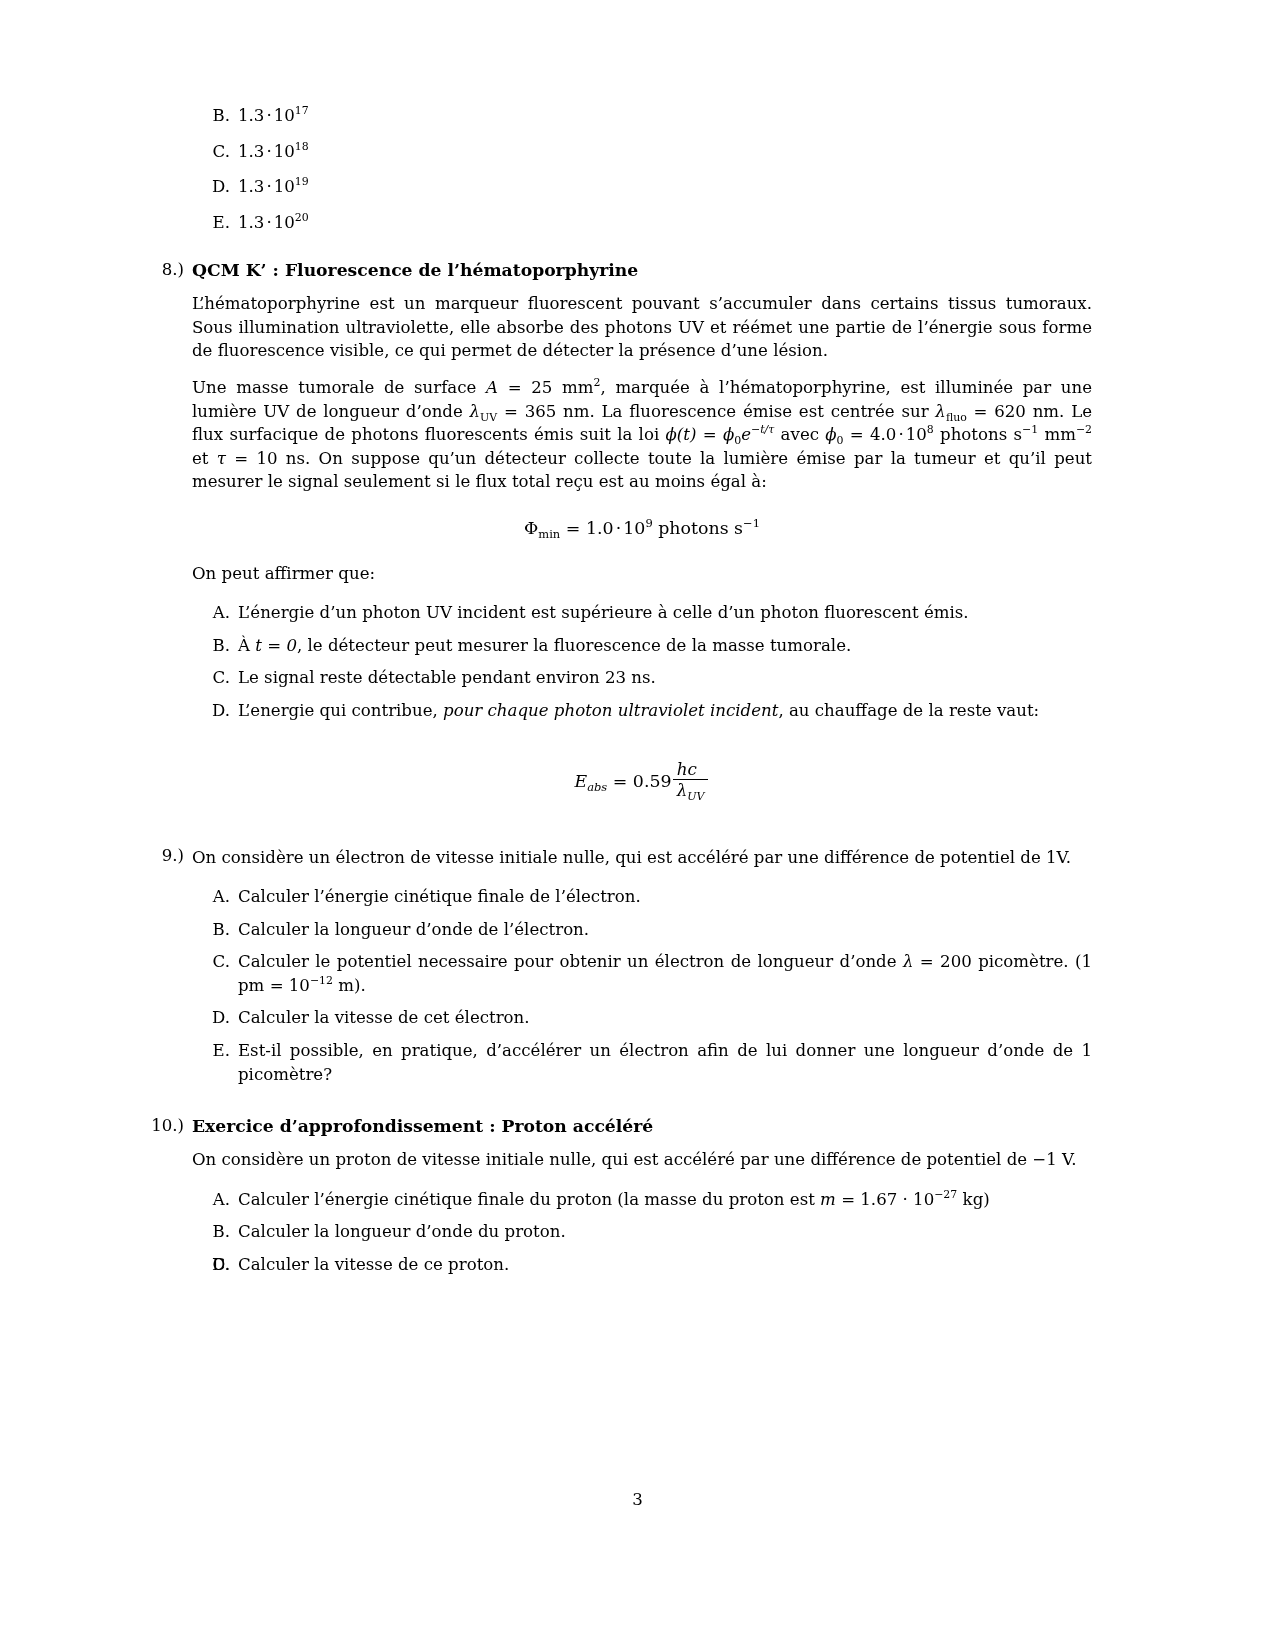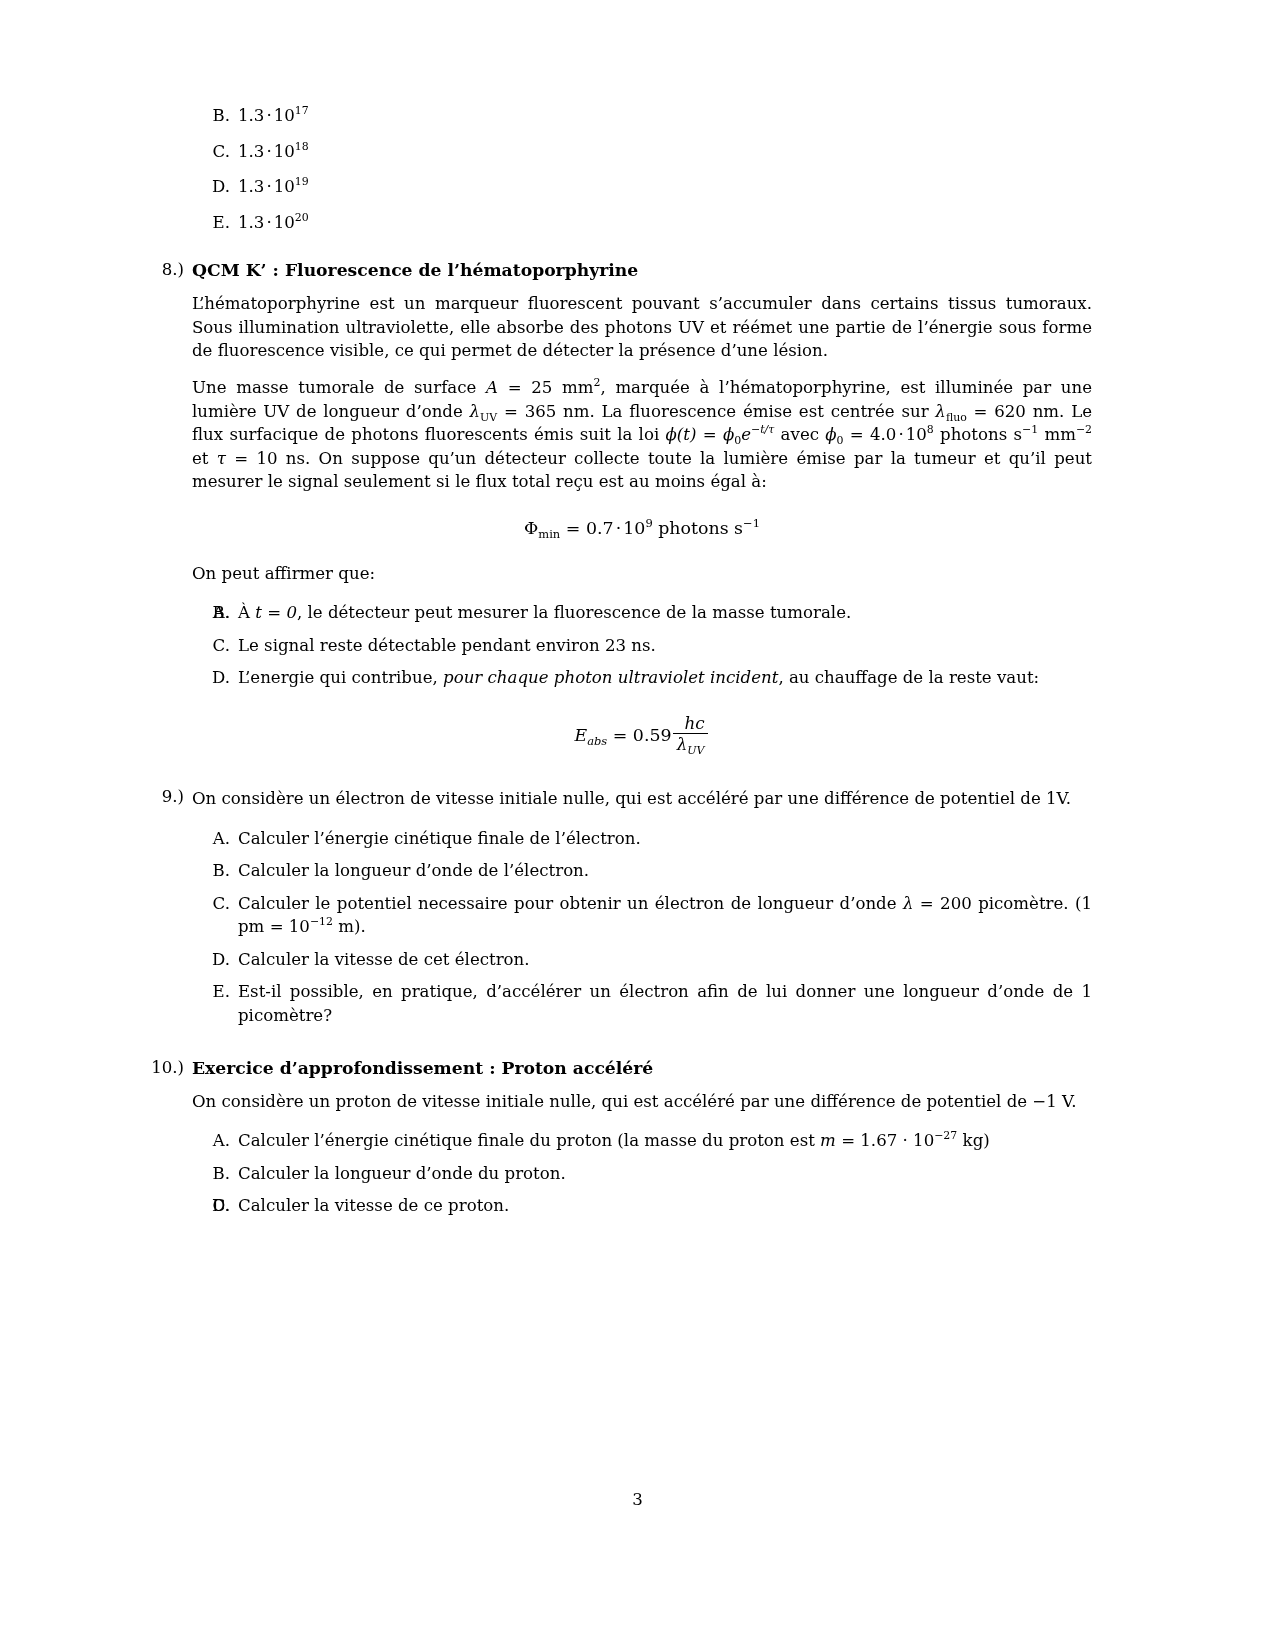--- a/index.html
+++ b/index.html
@@ -112,22 +112,22 @@
 
   
   .display-eq {
     text-align: center;
     font-size: 17.4px;
     margin: 24px 0 24px 0;
   }
   .frac {
     display: inline-block;
     vertical-align: -0.52em;
-    text-align: right;
-    margin: 4px 0.08em;
+    text-align: left;
+    margin: 17px 0.08em;
     line-height: 1.08;
   }
   .frac .num {
     display: block;
     padding: 0 0.22em 1px 0.22em;
     font-size: 0.96em;
   }
   .frac .den {
     display: block;
     border-top: 1.1px solid #000;
@@ -179,27 +179,28 @@
         <span class="qnum">8.)</span>
         <span>QCM K’ : Fluorescence de l’hématoporphyrine</span>
       </div>
 
       <div class="qbody">
 
         <p class="txt para">L’hématoporphyrine est un marqueur fluorescent pouvant s’accumuler dans certains tissus tumoraux. Sous illumination ultraviolette, elle absorbe des photons UV et réémet une partie de l’énergie sous forme de fluorescence visible, ce qui permet de détecter la présence d’une lésion.</p>
 
         <p class="txt para"><span>Une masse tumorale de surface </span><span class="mi">A</span><span> = 25 mm</span><sup class="exp">2</sup><span>, marquée à l’hématoporphyrine, est illuminée par une lumière UV de longueur d’onde </span><span class="mi">λ</span><sub class="sb">UV</sub><span> = 365 nm.</span><span> La fluorescence émise est centrée sur </span><span class="mi">λ</span><sub class="sb">fluo</sub><span> = 620 nm.</span><span> Le flux surfacique de photons fluorescents émis suit la loi </span><span class="mi">ϕ(t)</span><span> = </span><span class="mi">ϕ</span><sub class="sb">0</sub><span class="mi">e</span><sup class="exp mi">−t/τ</sup><span> avec </span><span class="mi">ϕ</span><sub class="sb">0</sub><span> = </span><span>4.0</span><span class="cdot">·</span><span>10</span><sup class="exp">8</sup><span> photons s</span><sup class="exp">−1</sup><span> mm</span><sup class="exp">−2</sup><span> et </span><span class="mi">τ</span><span> = 10 ns.</span><span> On suppose qu’un détecteur collecte toute la lumière émise par la tumeur et qu’il peut mesurer le signal seulement si le flux total reçu est au moins égal à:</span></p>
 
-        <div class="display-eq"><span class="mup">Φ</span><sub class="sb">min</sub><span> = </span><span>0.7</span><span class="cdot">·</span><span>10</span><sup class="exp">9</sup><span> photons s</span><sup class="exp">−1</sup></div>
+        <div class="display-eq"><span class="mup">Φ</span><sub class="sb">min</sub><span> = </span><span>1.0</span><span class="cdot">·</span><span>10</span><sup class="exp">9</sup><span> photons s</span><sup class="exp">−1</sup></div>
 
         <p class="txt para" style="margin-bottom:16px;">On peut affirmer que:</p>
 
         <ol class="choices">
           <li class="choice">
             <span class="lbl">A.</span>
+            <span>L’énergie d’un photon UV incident est supérieure à celle d’un photon fluorescent émis.</span>
           </li>
           <li class="choice">
             <span class="lbl">B.</span>
             <span><span>À </span><span class="mi">t = 0</span><span>, le détecteur peut mesurer la fluorescence de la masse tumorale.</span></span>
           </li>
           <li class="choice">
             <span class="lbl">C.</span>
             <span>Le signal reste détectable pendant environ 23 ns.</span>
           </li>
           <li class="choice">

